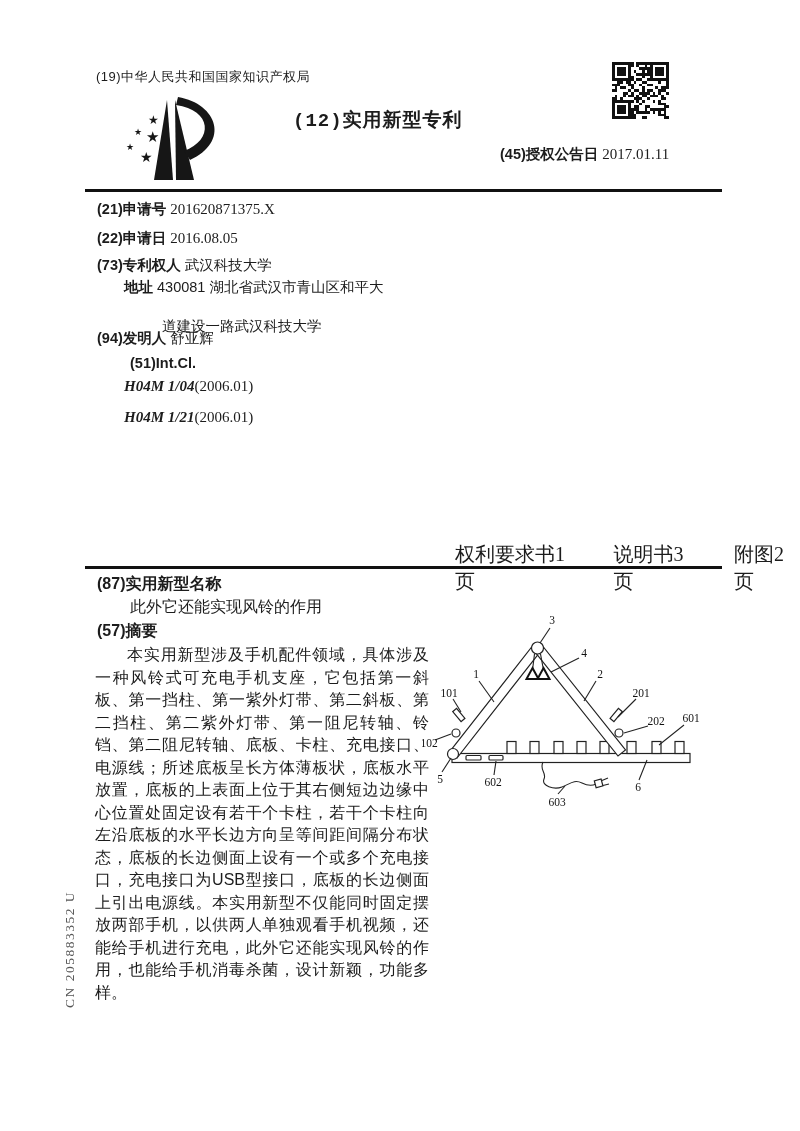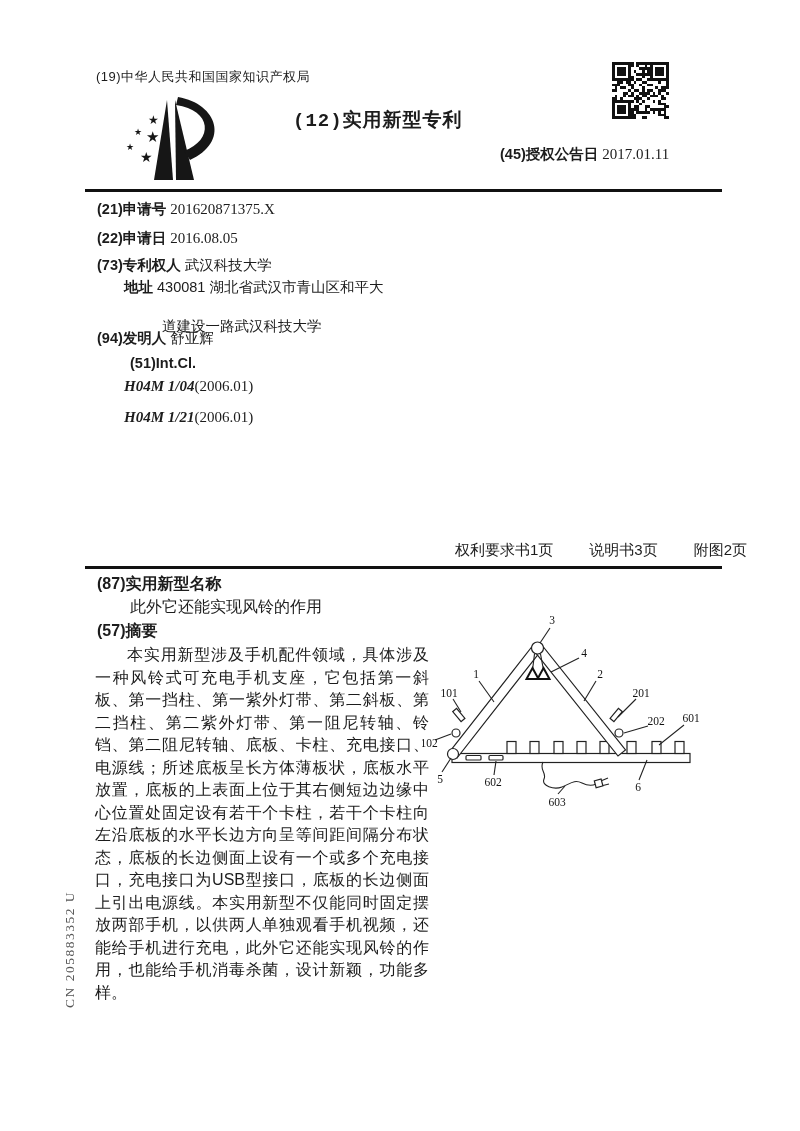--- a/index.html
+++ b/index.html
@@ -34,21 +34,21 @@
   .row-22 { left: 97px; top: 229px; }
   .row-73 { left: 97px; top: 256px; }
   .row-addr1 { left: 124px; top: 278px; }
   .row-addr2 { left: 162px; top: 300px; margin-top: 17px; }
   .row-72 { left: 97px; top: 329px; }
   .row-51 { left: 97px; top: 355px; margin-left: 33px; }
   .row-icl1 { left: 124px; top: 378px; }
   .row-icl2 { left: 124px; top: 401px; margin-top: 8px; }
 
   
-  .pages-info { left: 455px; top: 541px; font-size: 15px; display: flex; gap: 36px; }
+  .pages-info { left: 455px; top: 541px; font-size: 20px; display: flex; gap: 36px; font-family: Liberation Serif, serif; }
   .sec-label { font-size: 16px; font-weight: bold; }
   .sec-54 { left: 97px; top: 574px; }
   .invention-title { left: 130px; top: 597px; font-size: 16px; }
   .sec-57 { left: 97px; top: 621px; }
   .abstract {
     left: 95px; top: 644px; width: 334px;
     font-size: 16px; line-height: 22.5px;
     text-align: justify; text-indent: 2em;
   }
 

